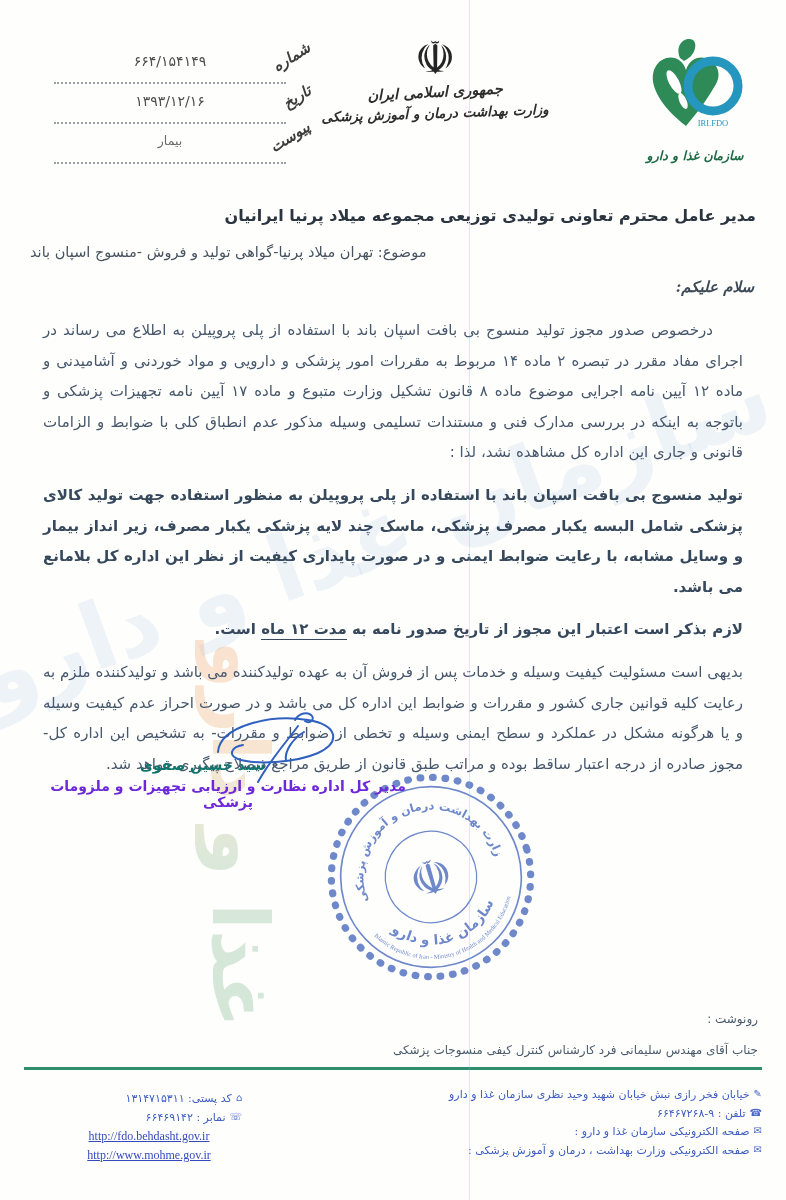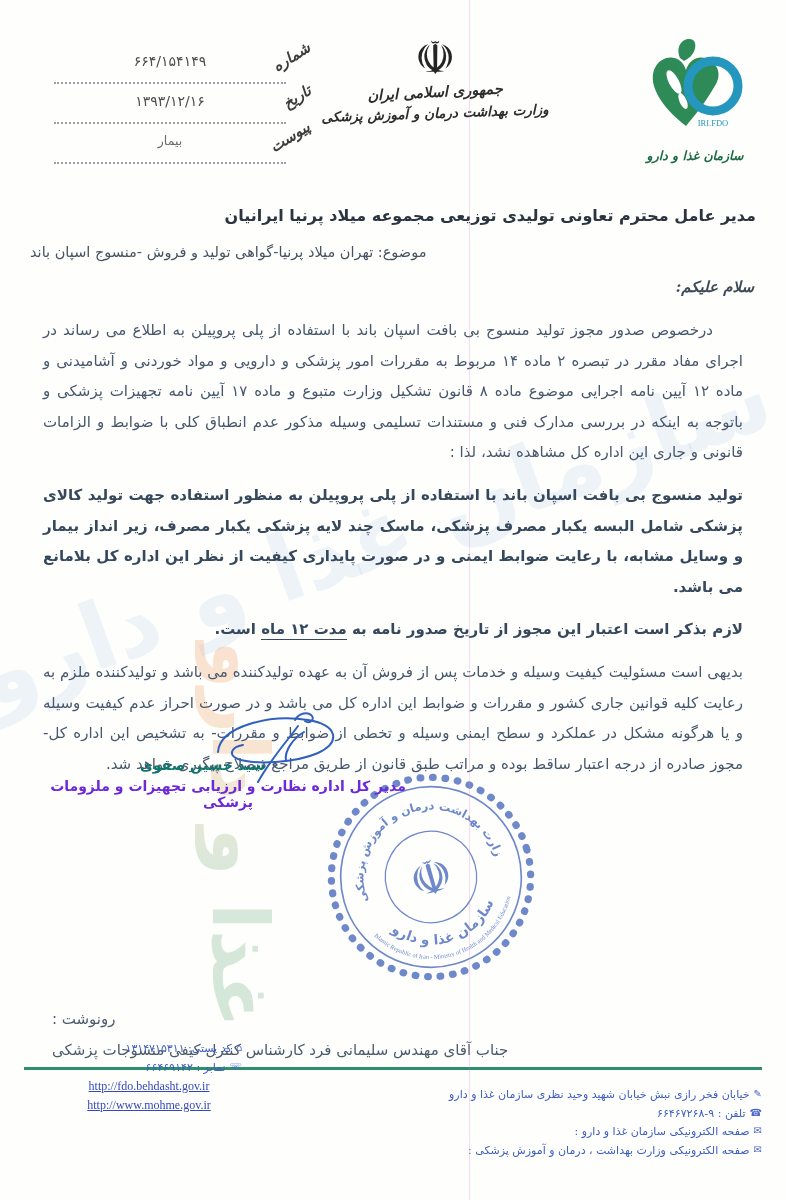--- a/index.html
+++ b/index.html
@@ -60,27 +60,27 @@
   .sig-svg{position:absolute; top:708px; left:200px; z-index:3;}
   .sig-name{position:absolute; top:757px; left:140px; width:260px; z-index:3;
     text-align:left; font-weight:bold; font-size:14px; color:#0f766e;}
   .sig-title{position:absolute; top:778px; left:46px; width:364px; z-index:3;
     text-align:center; font-weight:bold; font-size:14px; color:#6d28d9;}
   
   .stamp{position:absolute; top:768px; left:322px; width:218px; height:218px;
     z-index:1; transform:rotate(-16deg); opacity:.82;}
   
   .cc{position:absolute; top:1004px; right:28px; left:52px; z-index:2;
-    text-align:left; font-size:15px; line-height:31px; color:#4b5b6b;}
+    text-align:right; font-size:12px; line-height:31px; color:#4b5b6b;}
   
   .divider{position:absolute; top:1067px; left:24px; right:24px; height:3px;
     background:#2e8e6e; z-index:2;}
   .foot-right{position:absolute; top:1086px; right:24px; width:372px; z-index:2;
     font-size:11px; line-height:18.5px; color:#3c5cc0; text-align:right;}
-  .foot-left{position:absolute; top:1040px; left:56px; width:186px; z-index:2;
+  .foot-left{position:absolute; top:1090px; left:56px; width:186px; z-index:2;
     font-size:11px; line-height:18.5px; color:#3c5cc0; text-align:right;}
   .ficon{display:inline-block; font-size:10px; color:#4a68c8; margin-left:4px;
     transform:translateY(-1px);}
   .flink{display:block; text-align:center; direction:ltr;
     font-family:"Liberation Serif", serif; font-size:12px; color:#3349bb;
     text-decoration:underline; cursor:pointer;}
   .num{direction:ltr; unicode-bidi:isolate;}
 </style>
 </head>
 <body>

